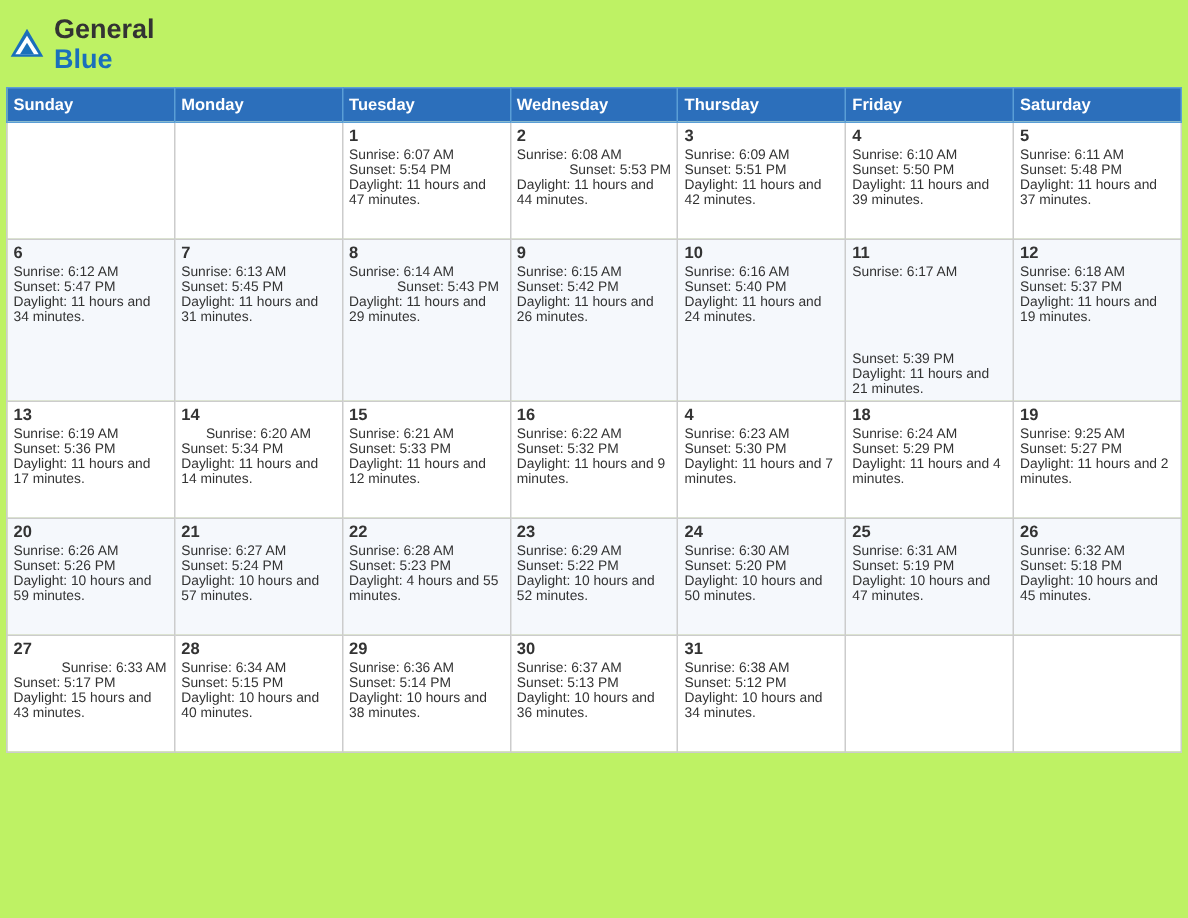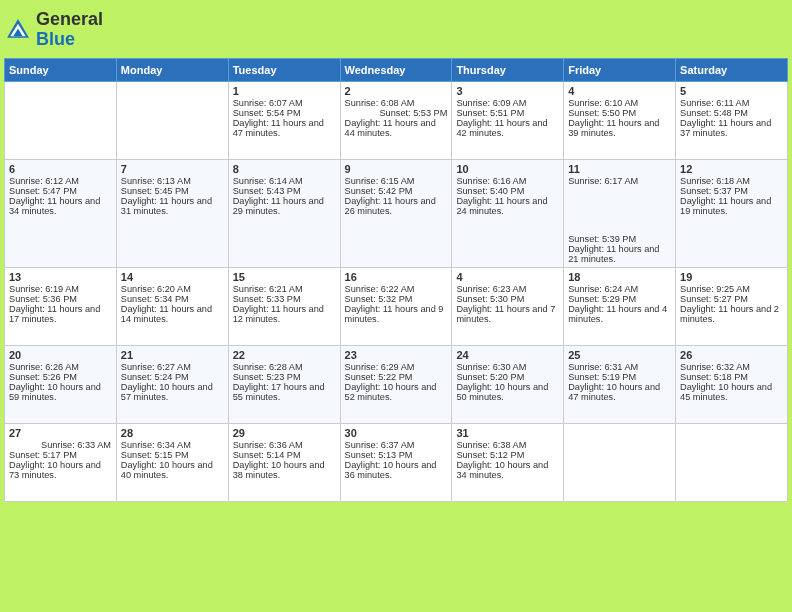--- a/index.html
+++ b/index.html
@@ -162,21 +162,21 @@
           </td>
           <td>
             <span class="day-num">7</span>
             <span style="display: block;">Sunrise: 6:13 AM</span>
             <span style="display: block;">Sunset: 5:45 PM</span>
             <span style="display: block;">Daylight: 11 hours and 31 minutes.</span>
           </td>
           <td>
             <span class="day-num">8</span>
             <span style="display: block;">Sunrise: 6:14 AM</span>
-            <span style="display: block;">Sunset: 5:43 PM</span>
+            <span style="display: block; margin-left: 32px;">Sunset: 5:43 PM</span>
             <span style="display: block;">Daylight: 11 hours and 29 minutes.</span>
           </td>
           <td>
             <span class="day-num">9</span>
             <span style="display: block;">Sunrise: 6:15 AM</span>
             <span style="display: block;">Sunset: 5:42 PM</span>
             <span style="display: block;">Daylight: 11 hours and 26 minutes.</span>
           </td>
           <td>
             <span class="day-num">10</span>
@@ -199,21 +199,21 @@
         </tr>
         <tr>
           <td>
             <span class="day-num">13</span>
             <span style="display: block;">Sunrise: 6:19 AM</span>
             <span style="display: block;">Sunset: 5:36 PM</span>
             <span style="display: block;">Daylight: 11 hours and 17 minutes.</span>
           </td>
           <td>
             <span class="day-num">14</span>
-            <span style="display: block;">Sunrise: 6:20 AM</span>
+            <span style="display: block; text-align: center;">Sunrise: 6:20 AM</span>
             <span style="display: block;">Sunset: 5:34 PM</span>
             <span style="display: block;">Daylight: 11 hours and 14 minutes.</span>
           </td>
           <td>
             <span class="day-num">15</span>
             <span style="display: block;">Sunrise: 6:21 AM</span>
             <span style="display: block;">Sunset: 5:33 PM</span>
             <span style="display: block;">Daylight: 11 hours and 12 minutes.</span>
           </td>
           <td>
@@ -251,21 +251,21 @@
           <td>
             <span class="day-num">21</span>
             <span style="display: block;">Sunrise: 6:27 AM</span>
             <span style="display: block;">Sunset: 5:24 PM</span>
             <span style="display: block;">Daylight: 10 hours and 57 minutes.</span>
           </td>
           <td>
             <span class="day-num">22</span>
             <span style="display: block;">Sunrise: 6:28 AM</span>
             <span style="display: block;">Sunset: 5:23 PM</span>
-            <span style="display: block;">Daylight: 17 hours and 55 minutes.</span>
+            <span style="display: block;">Daylight: 4 hours and 55 minutes.</span>
           </td>
           <td>
             <span class="day-num">23</span>
             <span style="display: block;">Sunrise: 6:29 AM</span>
             <span style="display: block;">Sunset: 5:22 PM</span>
             <span style="display: block;">Daylight: 10 hours and 52 minutes.</span>
           </td>
           <td>
             <span class="day-num">24</span>
             <span style="display: block;">Sunrise: 6:30 AM</span>
@@ -283,21 +283,21 @@
             <span style="display: block;">Sunrise: 6:32 AM</span>
             <span style="display: block;">Sunset: 5:18 PM</span>
             <span style="display: block;">Daylight: 10 hours and 45 minutes.</span>
           </td>
         </tr>
         <tr>
           <td>
             <span class="day-num">27</span>
             <span style="display: block; margin-left: 32px;">Sunrise: 6:33 AM</span>
             <span style="display: block;">Sunset: 5:17 PM</span>
-            <span style="display: block;">Daylight: 10 hours and 73 minutes.</span>
+            <span style="display: block;">Daylight: 15 hours and 43 minutes.</span>
           </td>
           <td>
             <span class="day-num">28</span>
             <span style="display: block;">Sunrise: 6:34 AM</span>
             <span style="display: block;">Sunset: 5:15 PM</span>
             <span style="display: block;">Daylight: 10 hours and 40 minutes.</span>
           </td>
           <td>
             <span class="day-num">29</span>
             <span style="display: block;">Sunrise: 6:36 AM</span>

